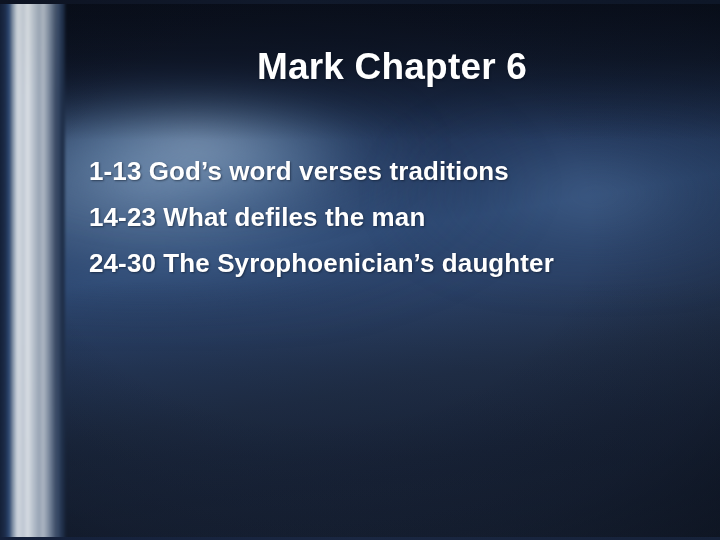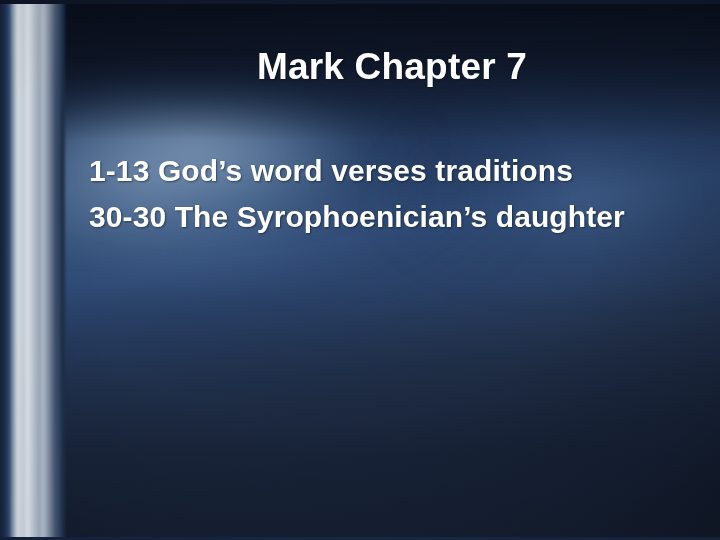--- a/index.html
+++ b/index.html
@@ -224,21 +224,21 @@
   }
 
   .body-list {
     position: absolute;
     left: 89px;
     top: 148px;
     right: 20px;
   }
   .body-line {
     color: #ffffff;
-    font-size: 30px;
+    font-size: 26px;
     font-weight: bold;
     line-height: 46px;
     letter-spacing: 0.1px;
     white-space: nowrap;
     text-shadow: 1px 1px 2px rgba(10,18,32,0.5);
   }
 </style>
 </head>
 <body>
 
@@ -258,20 +258,21 @@
     <div class="left-column-sheen"></div>
     <div class="left-column-tint"></div>
     <div class="left-column-edge-l"></div>
     <div class="left-column-edge-r"></div>
     <div class="left-column-blur"></div>
   </div>
 
   <div class="frame-top"></div>
   <div class="frame-bottom"></div>
 
-  <div class="title">Mark Chapter 7</div>
+  <div class="title">Mark Chapter 6</div>
 
   <div class="body-list">
     <div class="body-line">1-13  God’s word verses traditions</div>
-    <div class="body-line">30-30 The Syrophoenician’s daughter</div>
+    <div class="body-line">14-23 What defiles the man</div>
+    <div class="body-line">24-30 The Syrophoenician’s daughter</div>
   </div>
 
 </div>
 
 </body></html>

